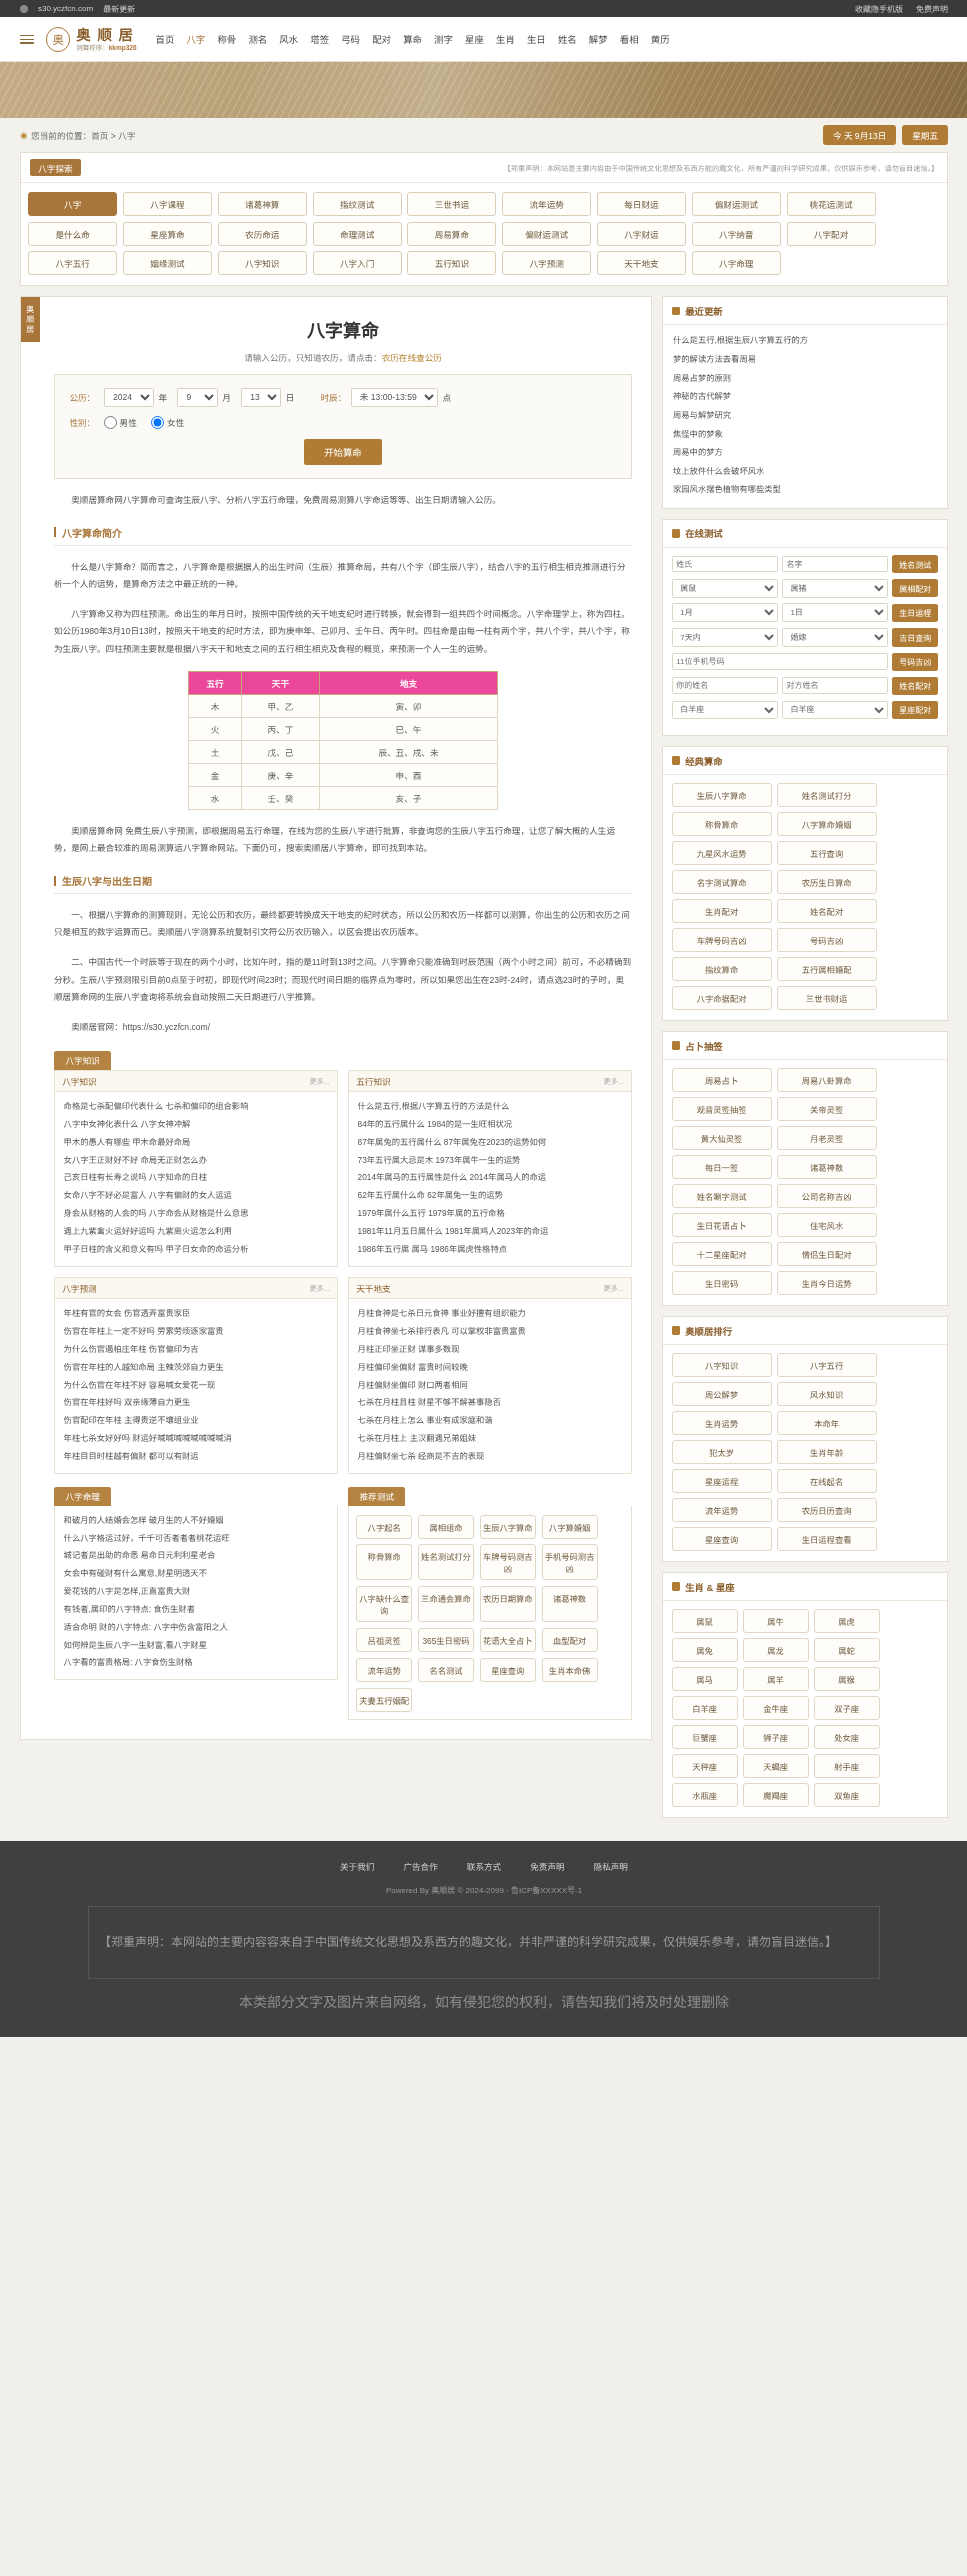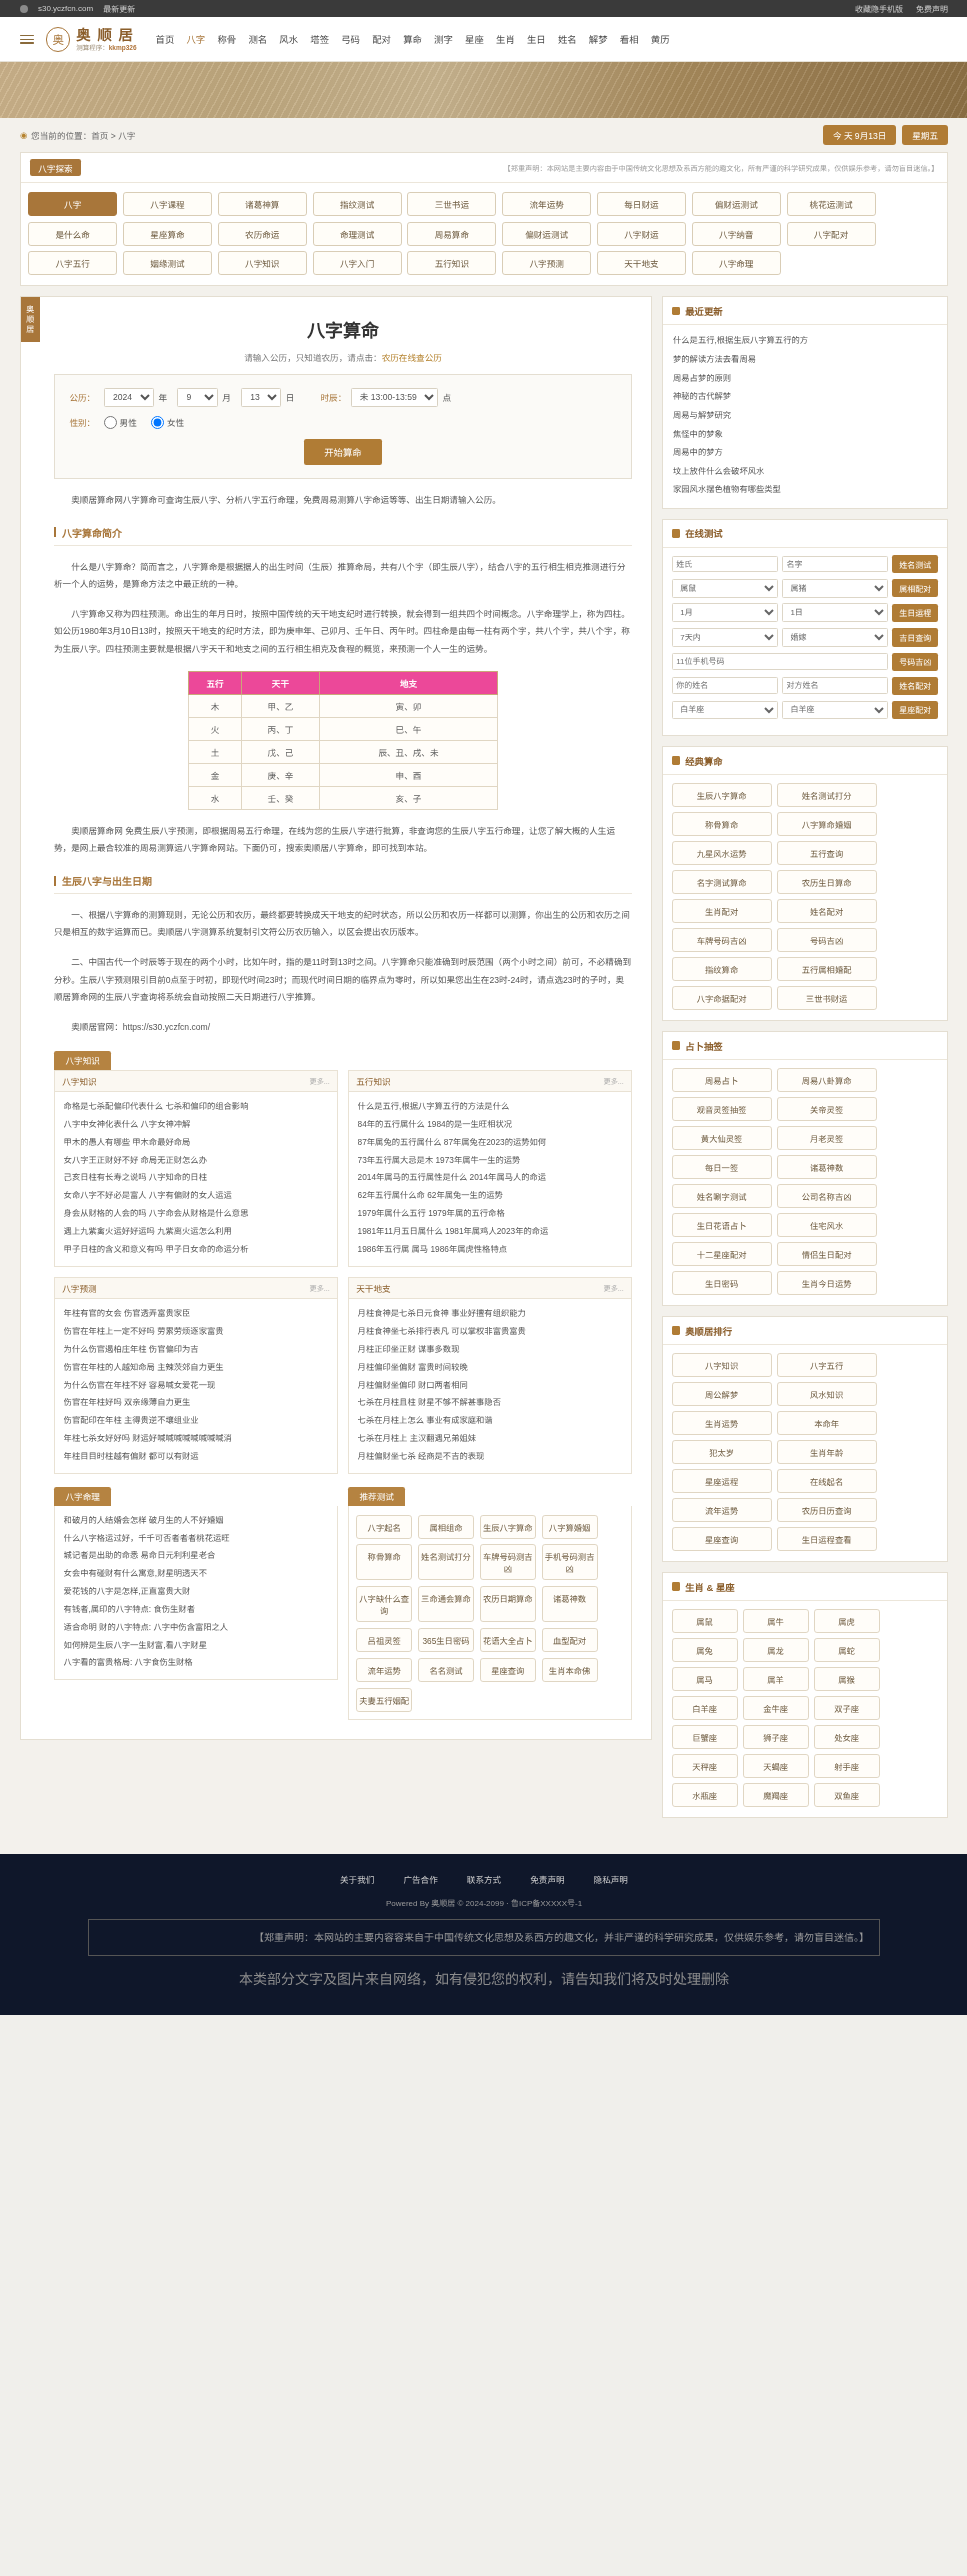--- a/index.html
+++ b/index.html
@@ -175,27 +175,27 @@
     border-radius: 2.2px; white-space: nowrap; cursor: pointer;
   }
   .gridbtns { display: flex; flex-wrap: wrap; gap: 5px; padding: 8px 8.6px 10px; }
   .gridbtns .gb {
     width: 100px; text-align: center; padding: 5px 0; font-size: 8.3px;
     border: 0.7px solid #e0d6c3; border-radius: 2.9px; color: #6d5a3e; background: #fffdf9; cursor: pointer;
   }
   .gridbtns.three .gb { width: 66px; }
 
   
-  .footer { background: #0f172a; color: #b9b9b9; padding: 19px 20px 21.6px; margin-top: 19px; }
+  .footer { background: #404040; color: #b9b9b9; padding: 19px 20px 21.6px; margin-top: 6px; }
   .fnav { display: flex; justify-content: center; gap: 29px; font-size: 8.6px; }
   .fnav a { color: #cfcfcf; text-decoration: none; }
   .fline { text-align: center; font-size: 8px; color: #9a9a9a; margin-top: 11.5px; }
   .fbox {
-    margin: 11.5px auto 0; max-width: 792px; border: 0.7px solid #555; padding: 8px 10px;
-    font-size: 10px; color: #9a9a9a; line-height: 1.9; text-align: right;
+    margin: 11.5px auto 0; max-width: 792px; border: 0.7px solid #555; padding: 24px 10px;
+    font-size: 12px; color: #9a9a9a; line-height: 1.9; text-align: left;
   }
   .fbottom { text-align: center; font-size: 14px; color: #8d8d8d; margin-top: 10px; line-height: 1.9;}
 </style>
 </head>
 <body>
 
 <div class="page">
 
   <div class="topbar">
     <div class="left">

